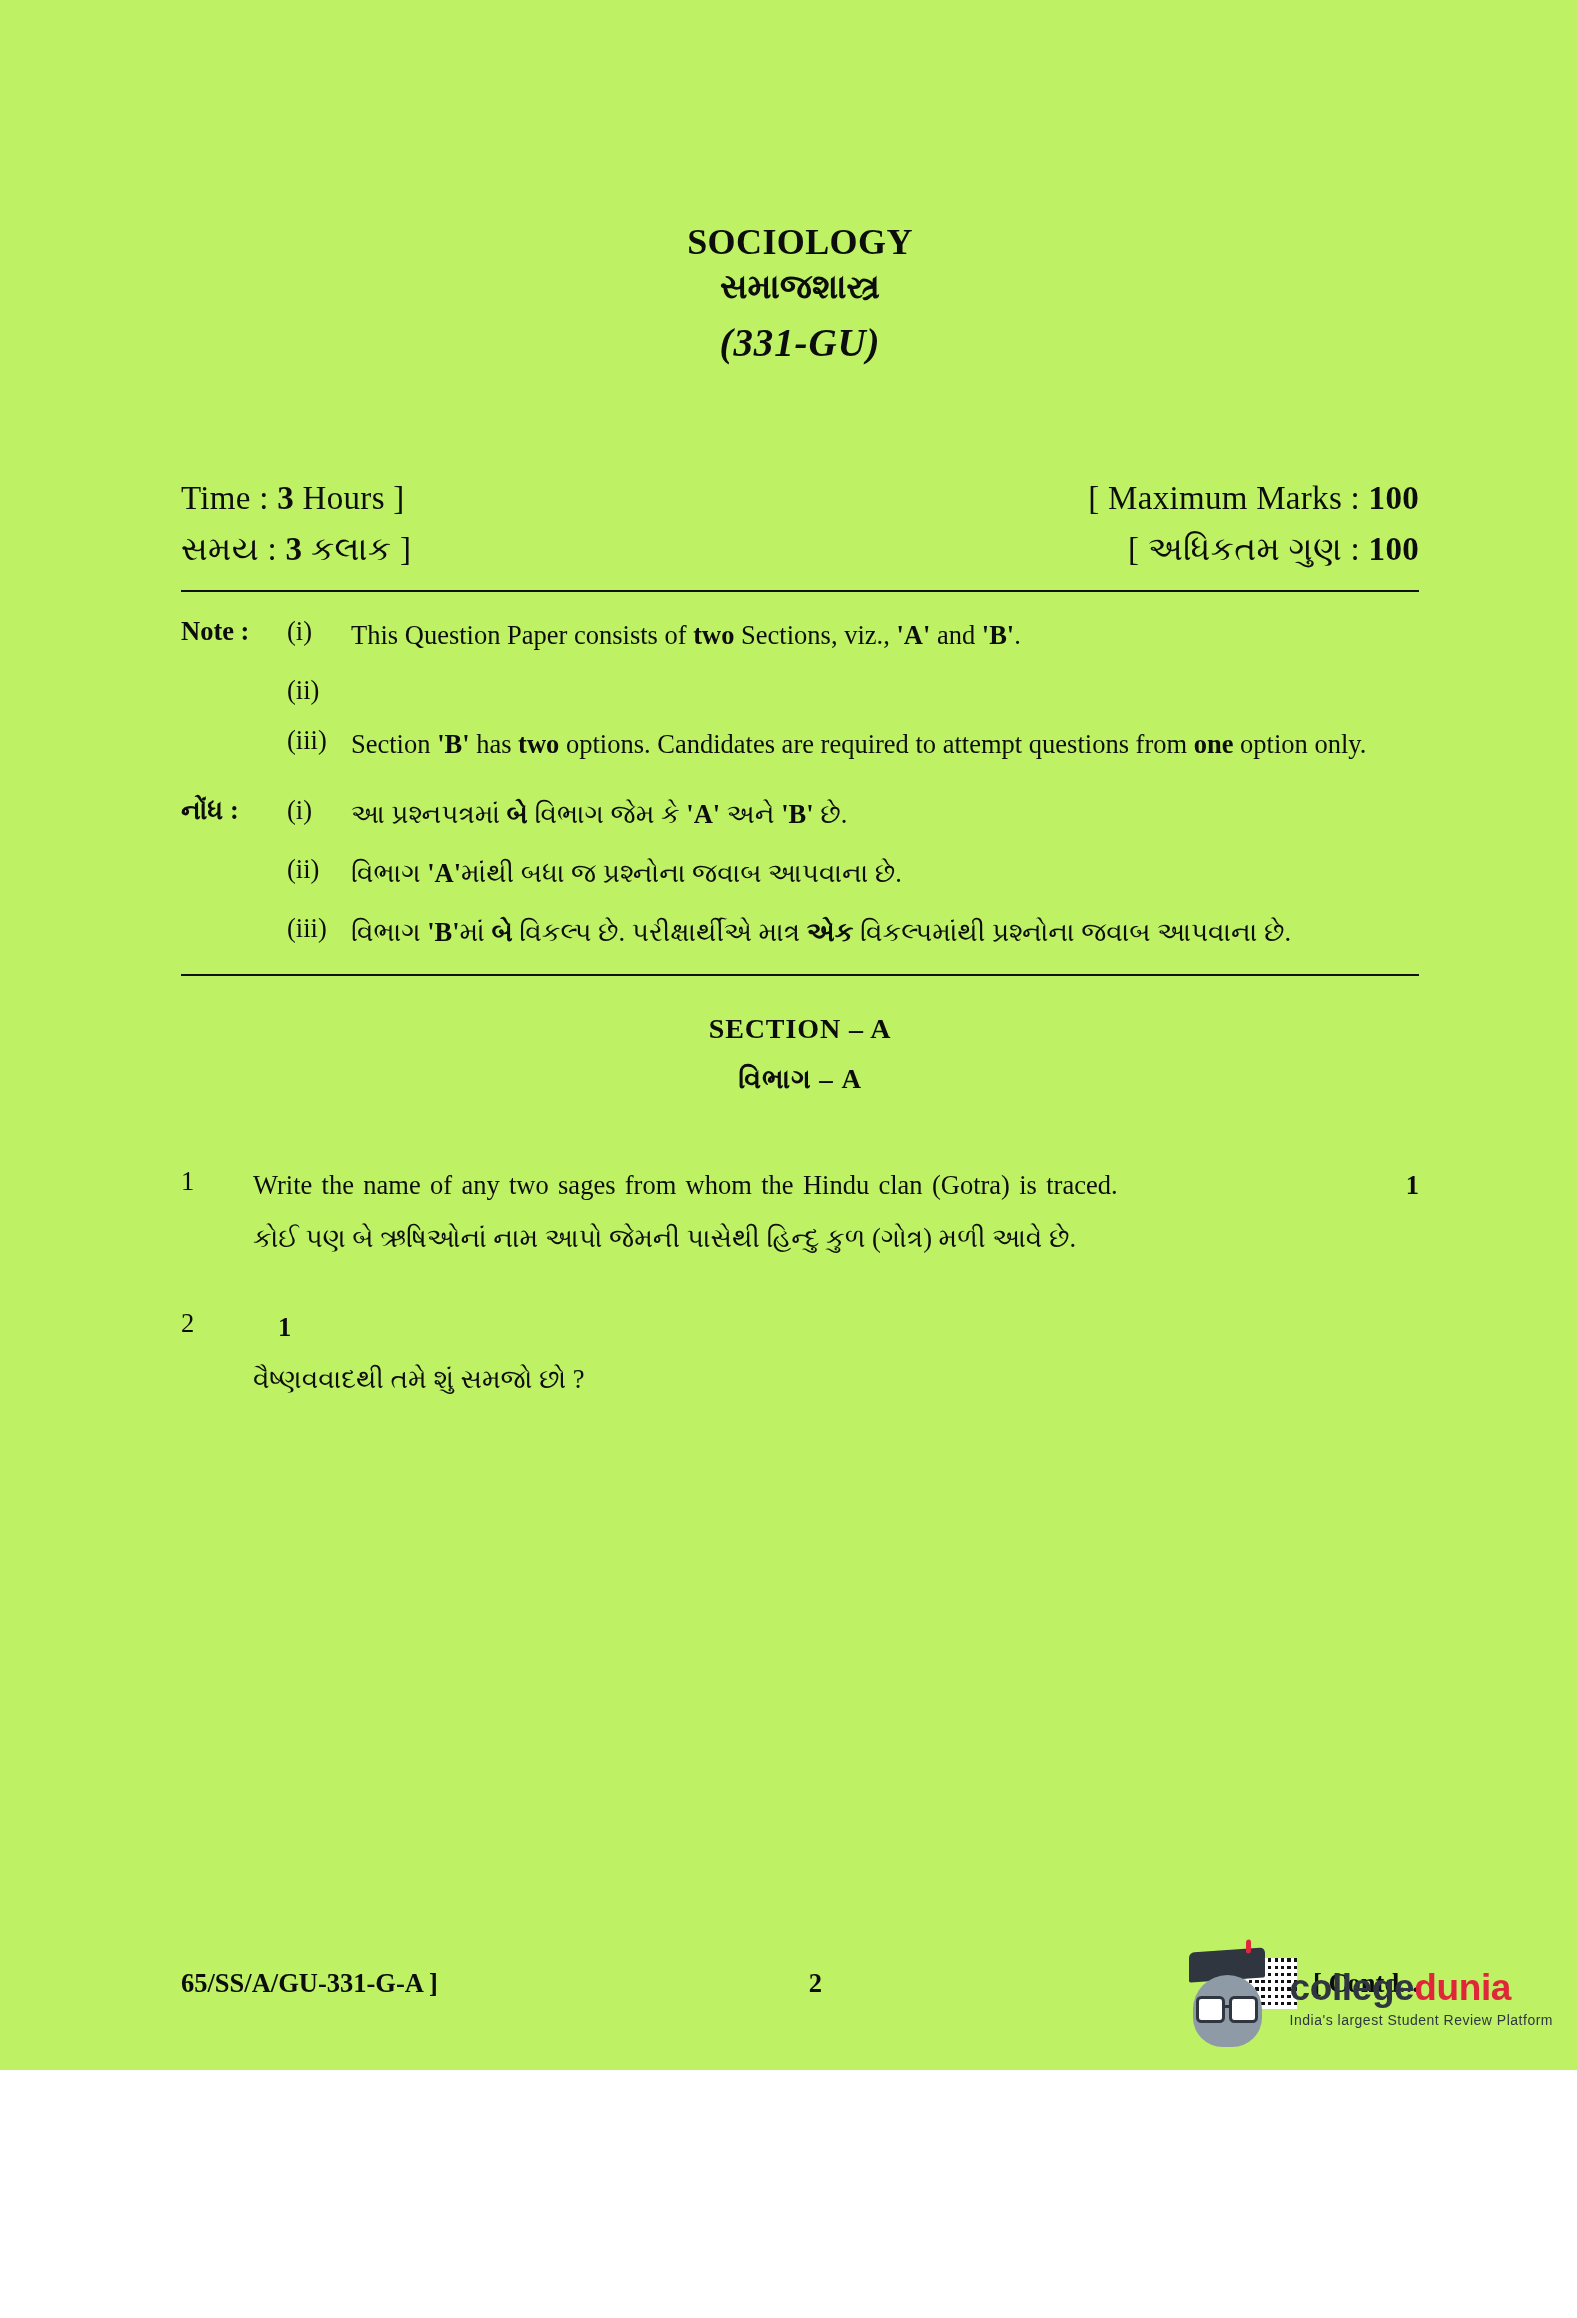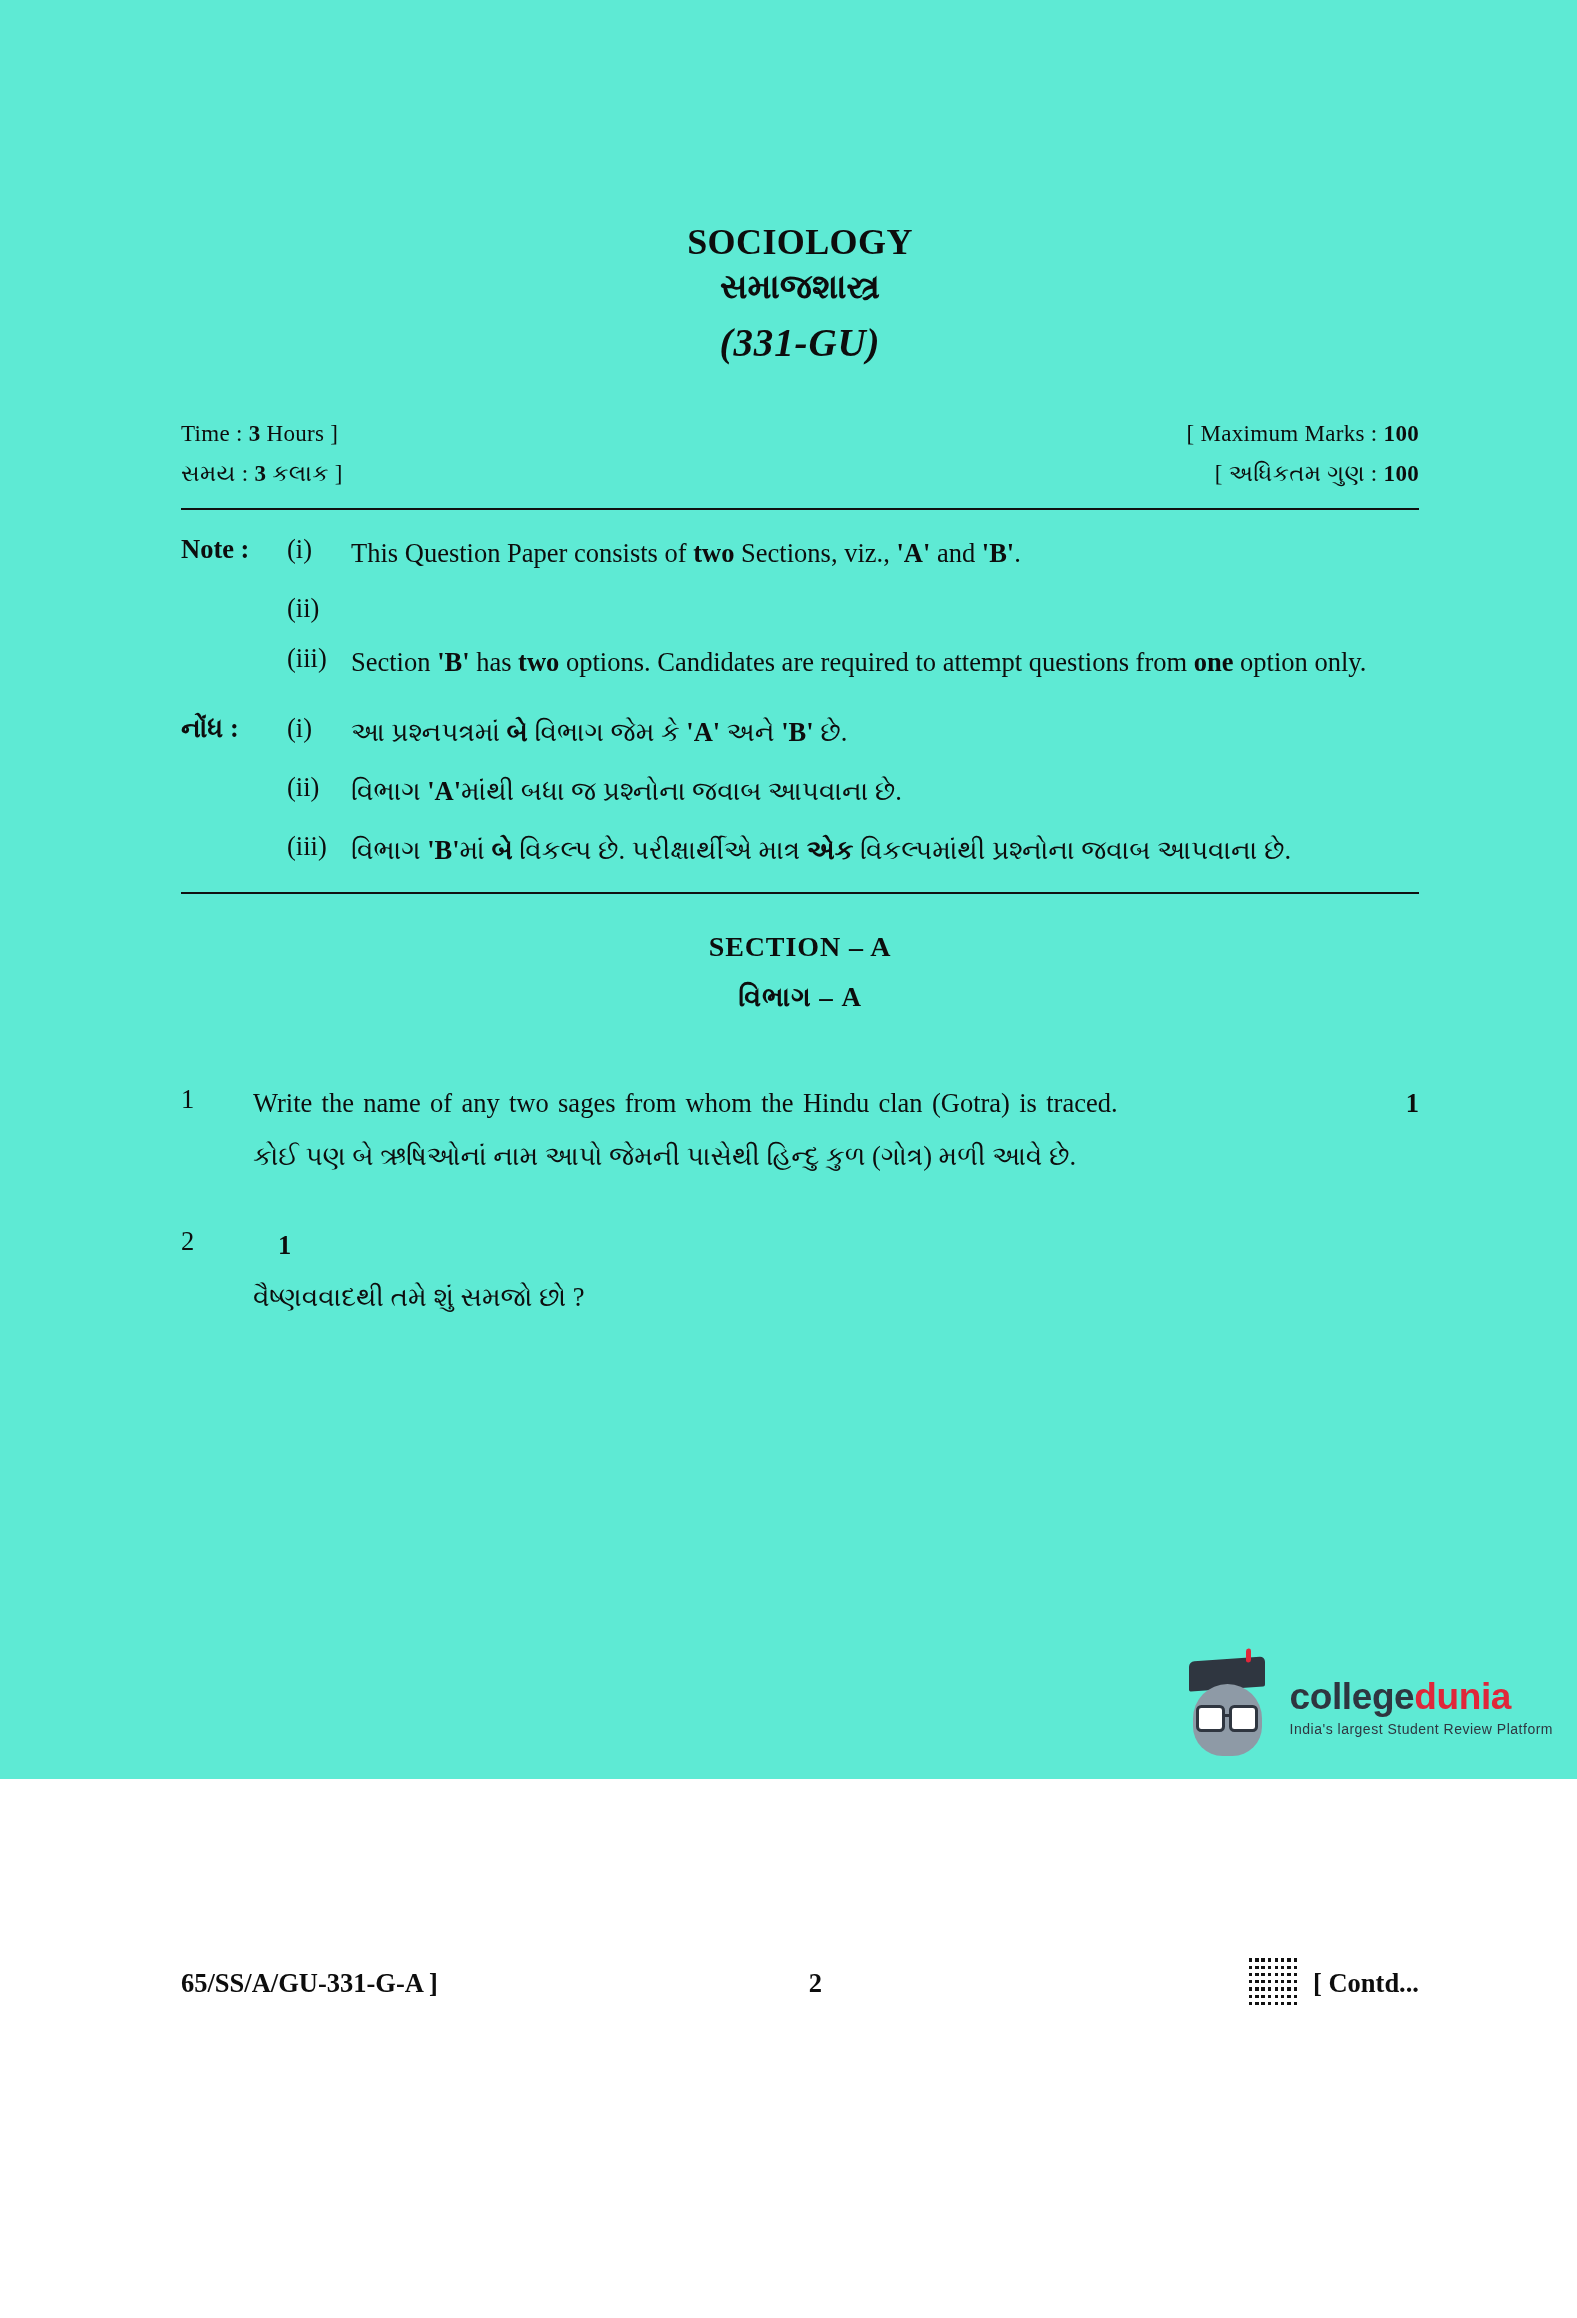--- a/index.html
+++ b/index.html
@@ -12,22 +12,22 @@
     height: 2319px;
     position: relative;
     font-family: "Liberation Serif", serif;
     color: #0d0d0d;
     overflow: hidden;
   }
   .page {
     position: absolute;
     left: 0; top: 0;
     width: 1578px;
-    height: 1779px;
-    background: #5eead4;
+    height: 2070px;
+    background: #bef264;
   }
   .sheet {
     position: absolute;
     left: 181px;
     top: 221px;
     width: 1238px;
   }
 
   
   .title-block {
@@ -48,22 +48,22 @@
   .title-code {
     font-size: 39px;
     font-weight: bold;
     font-style: italic;
     margin: 0;
     letter-spacing: 0.9px;
   }
 
   
   .meta {
-    margin-top: 56px;
-    font-size: 23px;
+    margin-top: 115px;
+    font-size: 33px;
     text-align: center;
   }
   .meta-row {
     display: flex;
     justify-content: space-between;
     align-items: baseline;
     margin-bottom: 14px;
     letter-spacing: 0.3px;
   }
   .meta-row .left { white-space: nowrap; }

